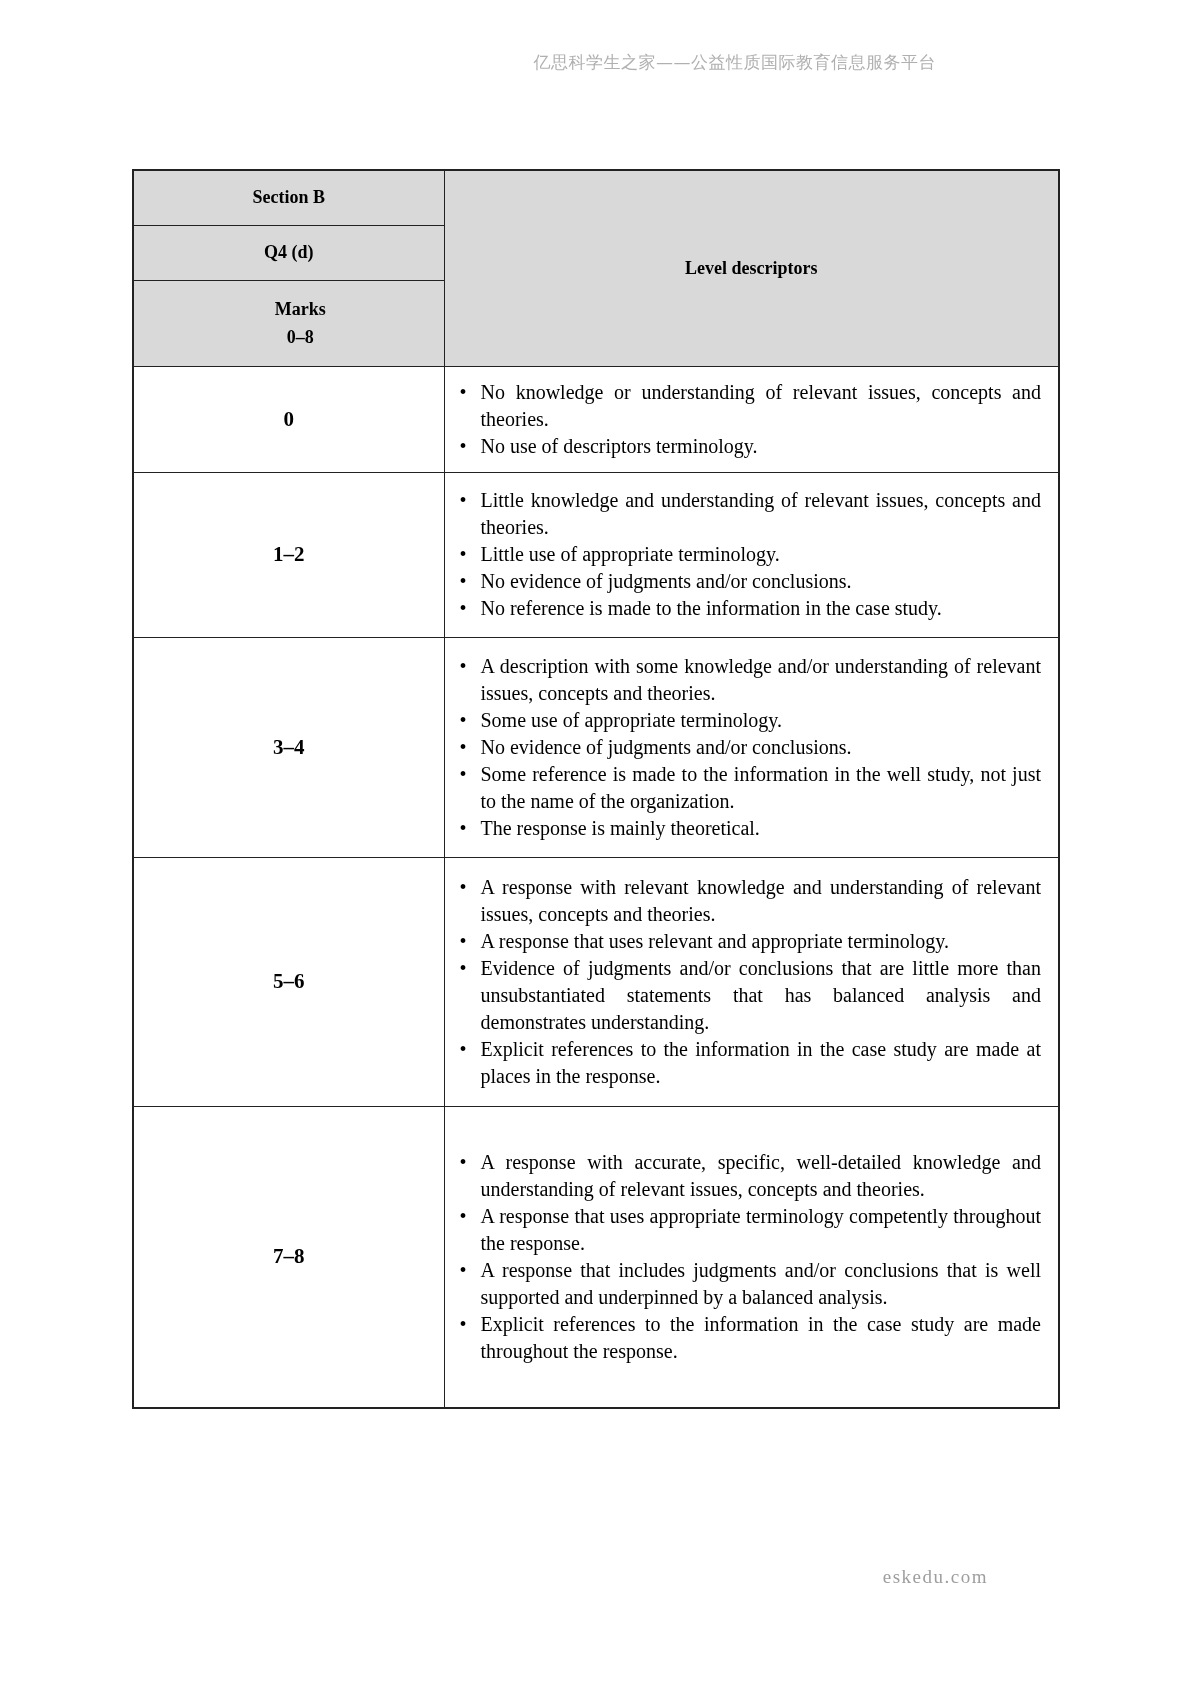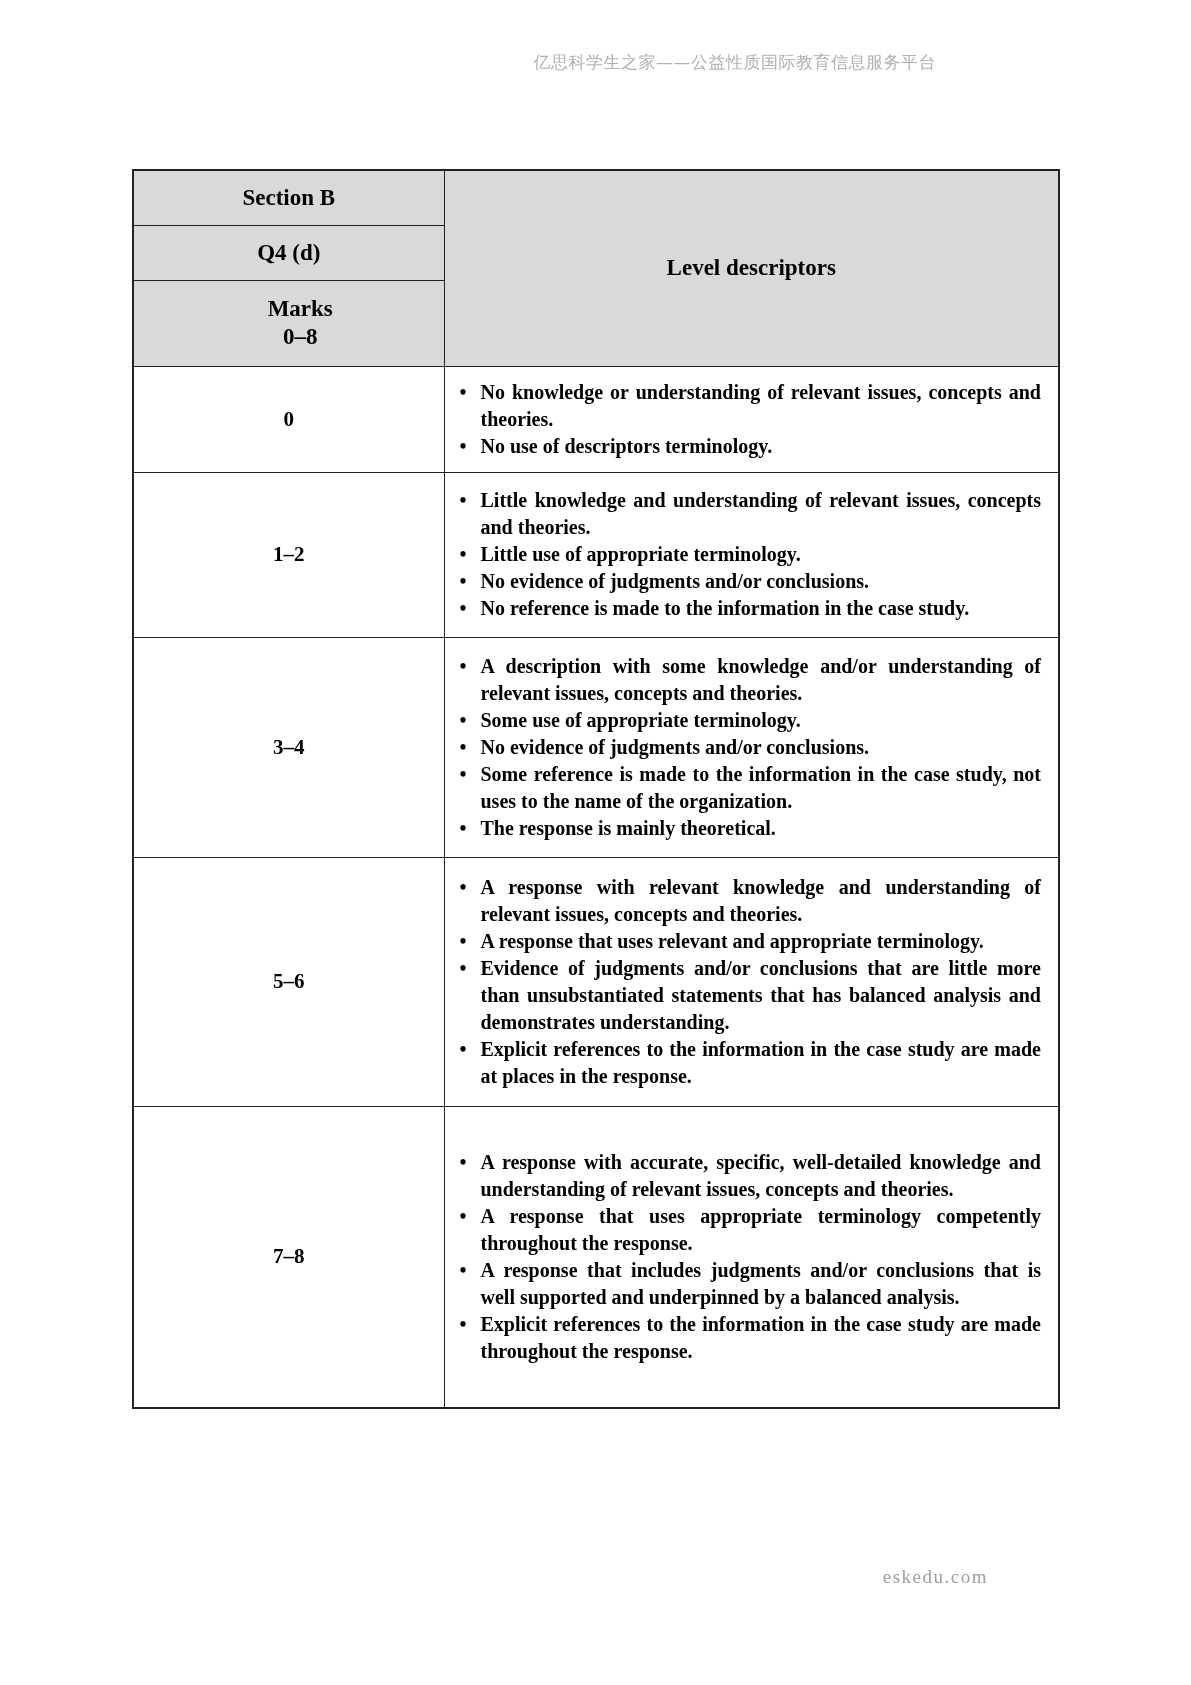--- a/index.html
+++ b/index.html
@@ -41,21 +41,21 @@
   }
   table.rubric col.c1 { width: 311px; }
   table.rubric col.c2 { width: 615px; }
   table.rubric td, table.rubric th {
     border: 1px solid var(--border_color);
     vertical-align: middle;
   }
   thead th {
     background: var(--header_bg);
     font-weight: bold;
-    font-size: 23px;
+    font-size: 18px;
     text-align: center;
   }
   thead tr:nth-of-type(1) { height: 55px; }
   thead tr:nth-of-type(2) { height: 55px; }
   thead tr:nth-of-type(3) { height: 86px; }
   .marks-head { line-height: 28px; padding: 4px 0; margin-left: 23px; }
   tbody tr:nth-of-type(1) { height: 106px; }
   tbody tr:nth-of-type(2) { height: 165px; }
   tbody tr:nth-of-type(3) { height: 220px; }
   tbody tr:nth-of-type(4) { height: 249px; }
@@ -65,21 +65,20 @@
     font-size: 21px;
     text-align: center;
     vertical-align: middle;
   }
   td.desc-cell {
     vertical-align: middle;
     padding: 8px 17px 8px 15px;
   }
   ul.bullet-list {
     list-style: none;
-    font-weight: bold;
   }
   ul.bullet-list li {
     position: relative;
     padding-left: 21px;
     font-size: 20px;
     line-height: 27px;
     text-align: justify;
   }
   ul.bullet-list li::before {
     content: "\2022";
@@ -148,21 +147,21 @@
             </ul>
           </td>
         </tr>
         <tr>
           <td class="mark-cell">3–4</td>
           <td class="desc-cell">
             <ul class="bullet-list">
               <li>A description with some knowledge and/or understanding of relevant issues, concepts and theories.</li>
               <li>Some use of appropriate terminology.</li>
               <li>No evidence of judgments and/or conclusions.</li>
-              <li>Some reference is made to the information in the case study, not uses to the name of the organization.</li>
+              <li>Some reference is made to the information in the well study, not just to the name of the organization.</li>
               <li>The response is mainly theoretical.</li>
             </ul>
           </td>
         </tr>
         <tr>
           <td class="mark-cell">5–6</td>
           <td class="desc-cell">
             <ul class="bullet-list">
               <li>A response with relevant knowledge and understanding of relevant issues, concepts and theories.</li>
               <li>A response that uses relevant and appropriate terminology.</li>

